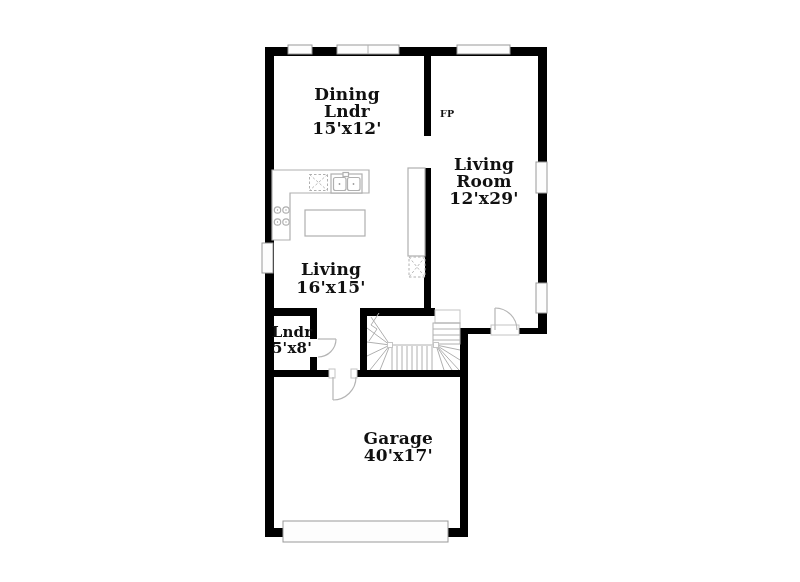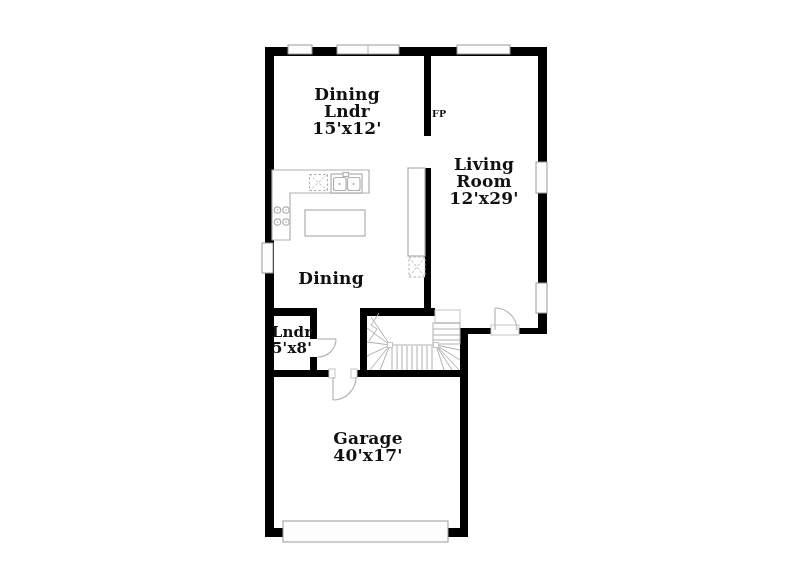--- a/index.html
+++ b/index.html
@@ -26,24 +26,24 @@
   .lbl{
     position:absolute;transform:translate(-50%,-50%);
     text-align:center;font-weight:bold;color:var(--ink,#111);
     letter-spacing:.2px;
   }
   .lbl .nm,.lbl .dims{display:block;}
   #lbl-dining {left:347px;top:111px;font-size:17px;line-height:17px;width:92px;}
   #lbl-living {left:484px;top:181px;font-size:17px;line-height:17px;width:92px;}
   #lbl-kitchen{left:331px;top:278px;font-size:17px;line-height:18px;width:130px;}
   #lbl-laundry{left:292px;top:340px;font-size:15px;line-height:16px;width:72px;}
-  #lbl-garage {left:368px;top:447px;font-size:17px;line-height:17px;width:130px;}
+  #lbl-garage {left:368px;top:447px;font-size:17px;line-height:17px;width:130px;text-align:right;}
   #lbl-fp{
     position:absolute;left:432px;top:113px;transform:translate(0,-50%);
-    font-size:9.5px;font-weight:bold;color:var(--ink,#111);letter-spacing:.3px;
+    font-size:9.5px;font-weight:bold;color:var(--ink,#111);letter-spacing:.3px;padding-left:8px;
   }
 </style>
 </head>
 <body>
 
 <div id="plan">
   <svg width="800" height="582" viewBox="0 0 800 582">
 
     <g>
       <rect class="wall" x="265" y="47" width="282" height="9"></rect>
@@ -168,21 +168,22 @@
 
   <div class="lbl" id="lbl-dining">
     <span class="nm">Dining Lndr</span>
     <span class="dims">15'x12'</span>
   </div>
   <div class="lbl" id="lbl-living">
     <span class="nm">Living Room</span>
     <span class="dims">12'x29'</span>
   </div>
   <div class="lbl" id="lbl-kitchen">
-    <span class="nm">Dining</span>
+    <span class="nm">Living</span>
+    <span class="dims">16'x15'</span>
   </div>
   <div class="lbl" id="lbl-laundry">
     <span class="nm">Lndr</span>
     <span class="dims">5'x8'</span>
   </div>
   <div class="lbl" id="lbl-garage">
     <span class="nm">Garage</span>
     <span class="dims">40'x17'</span>
   </div>
   <div id="lbl-fp">FP</div>

